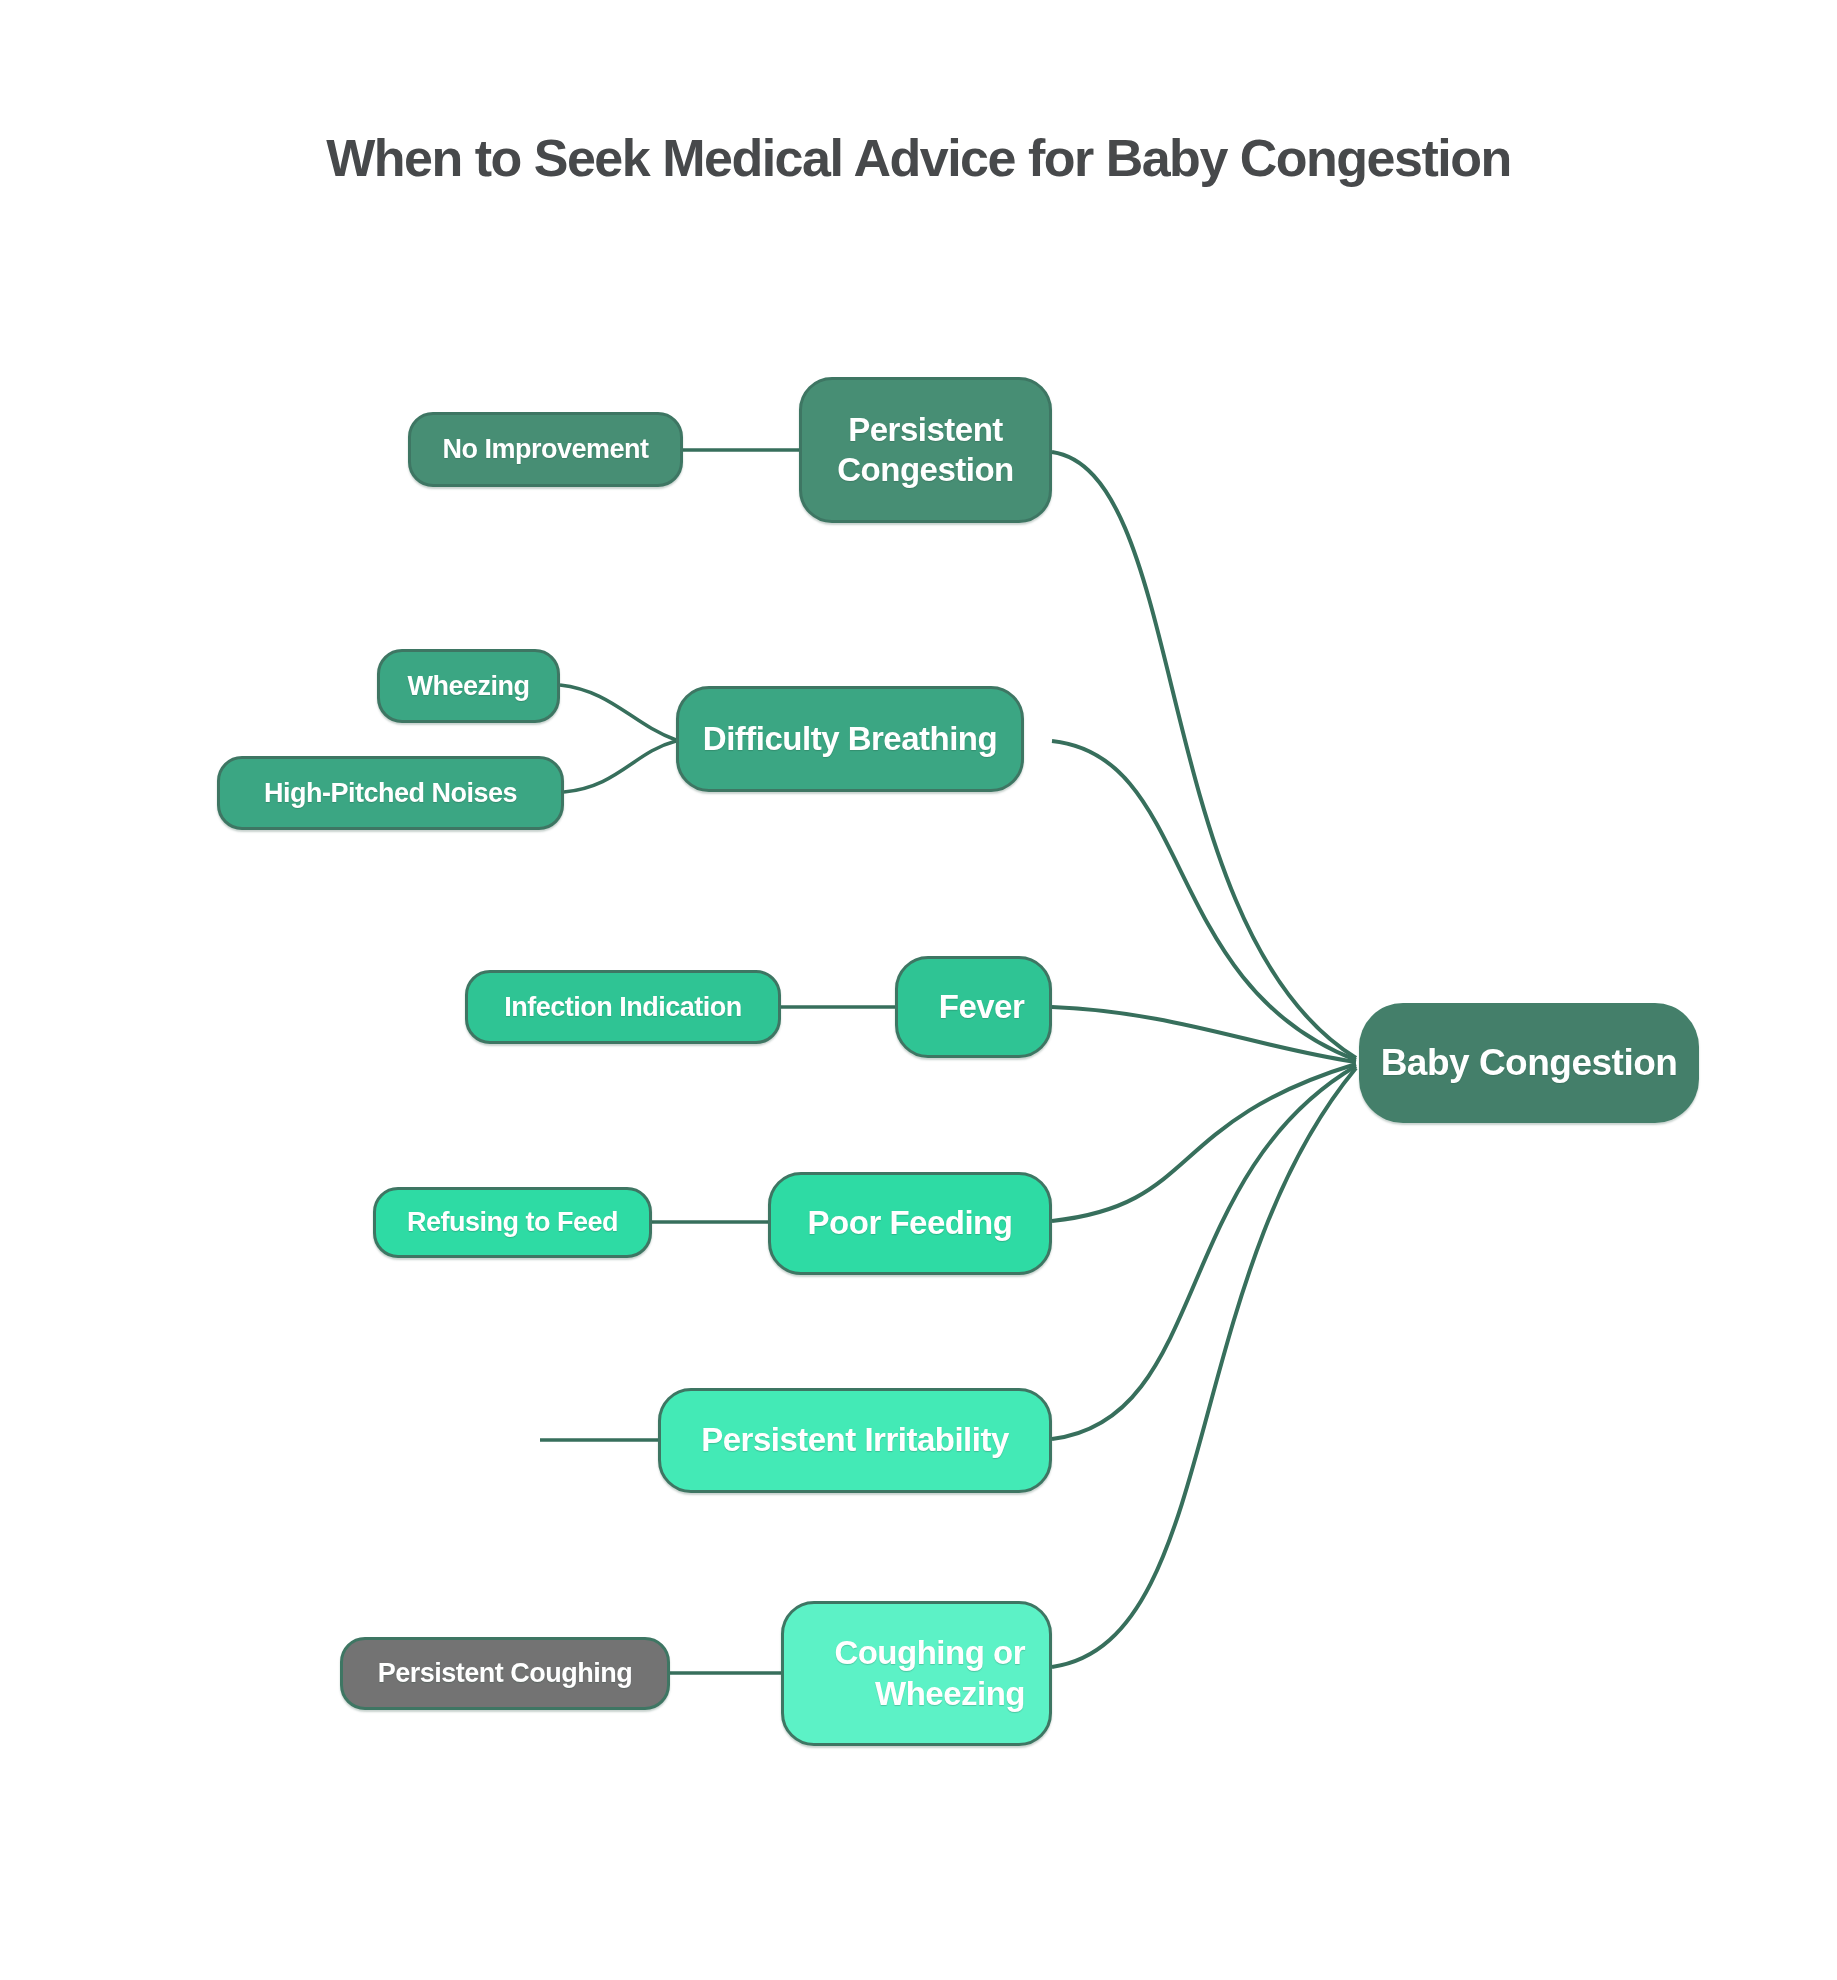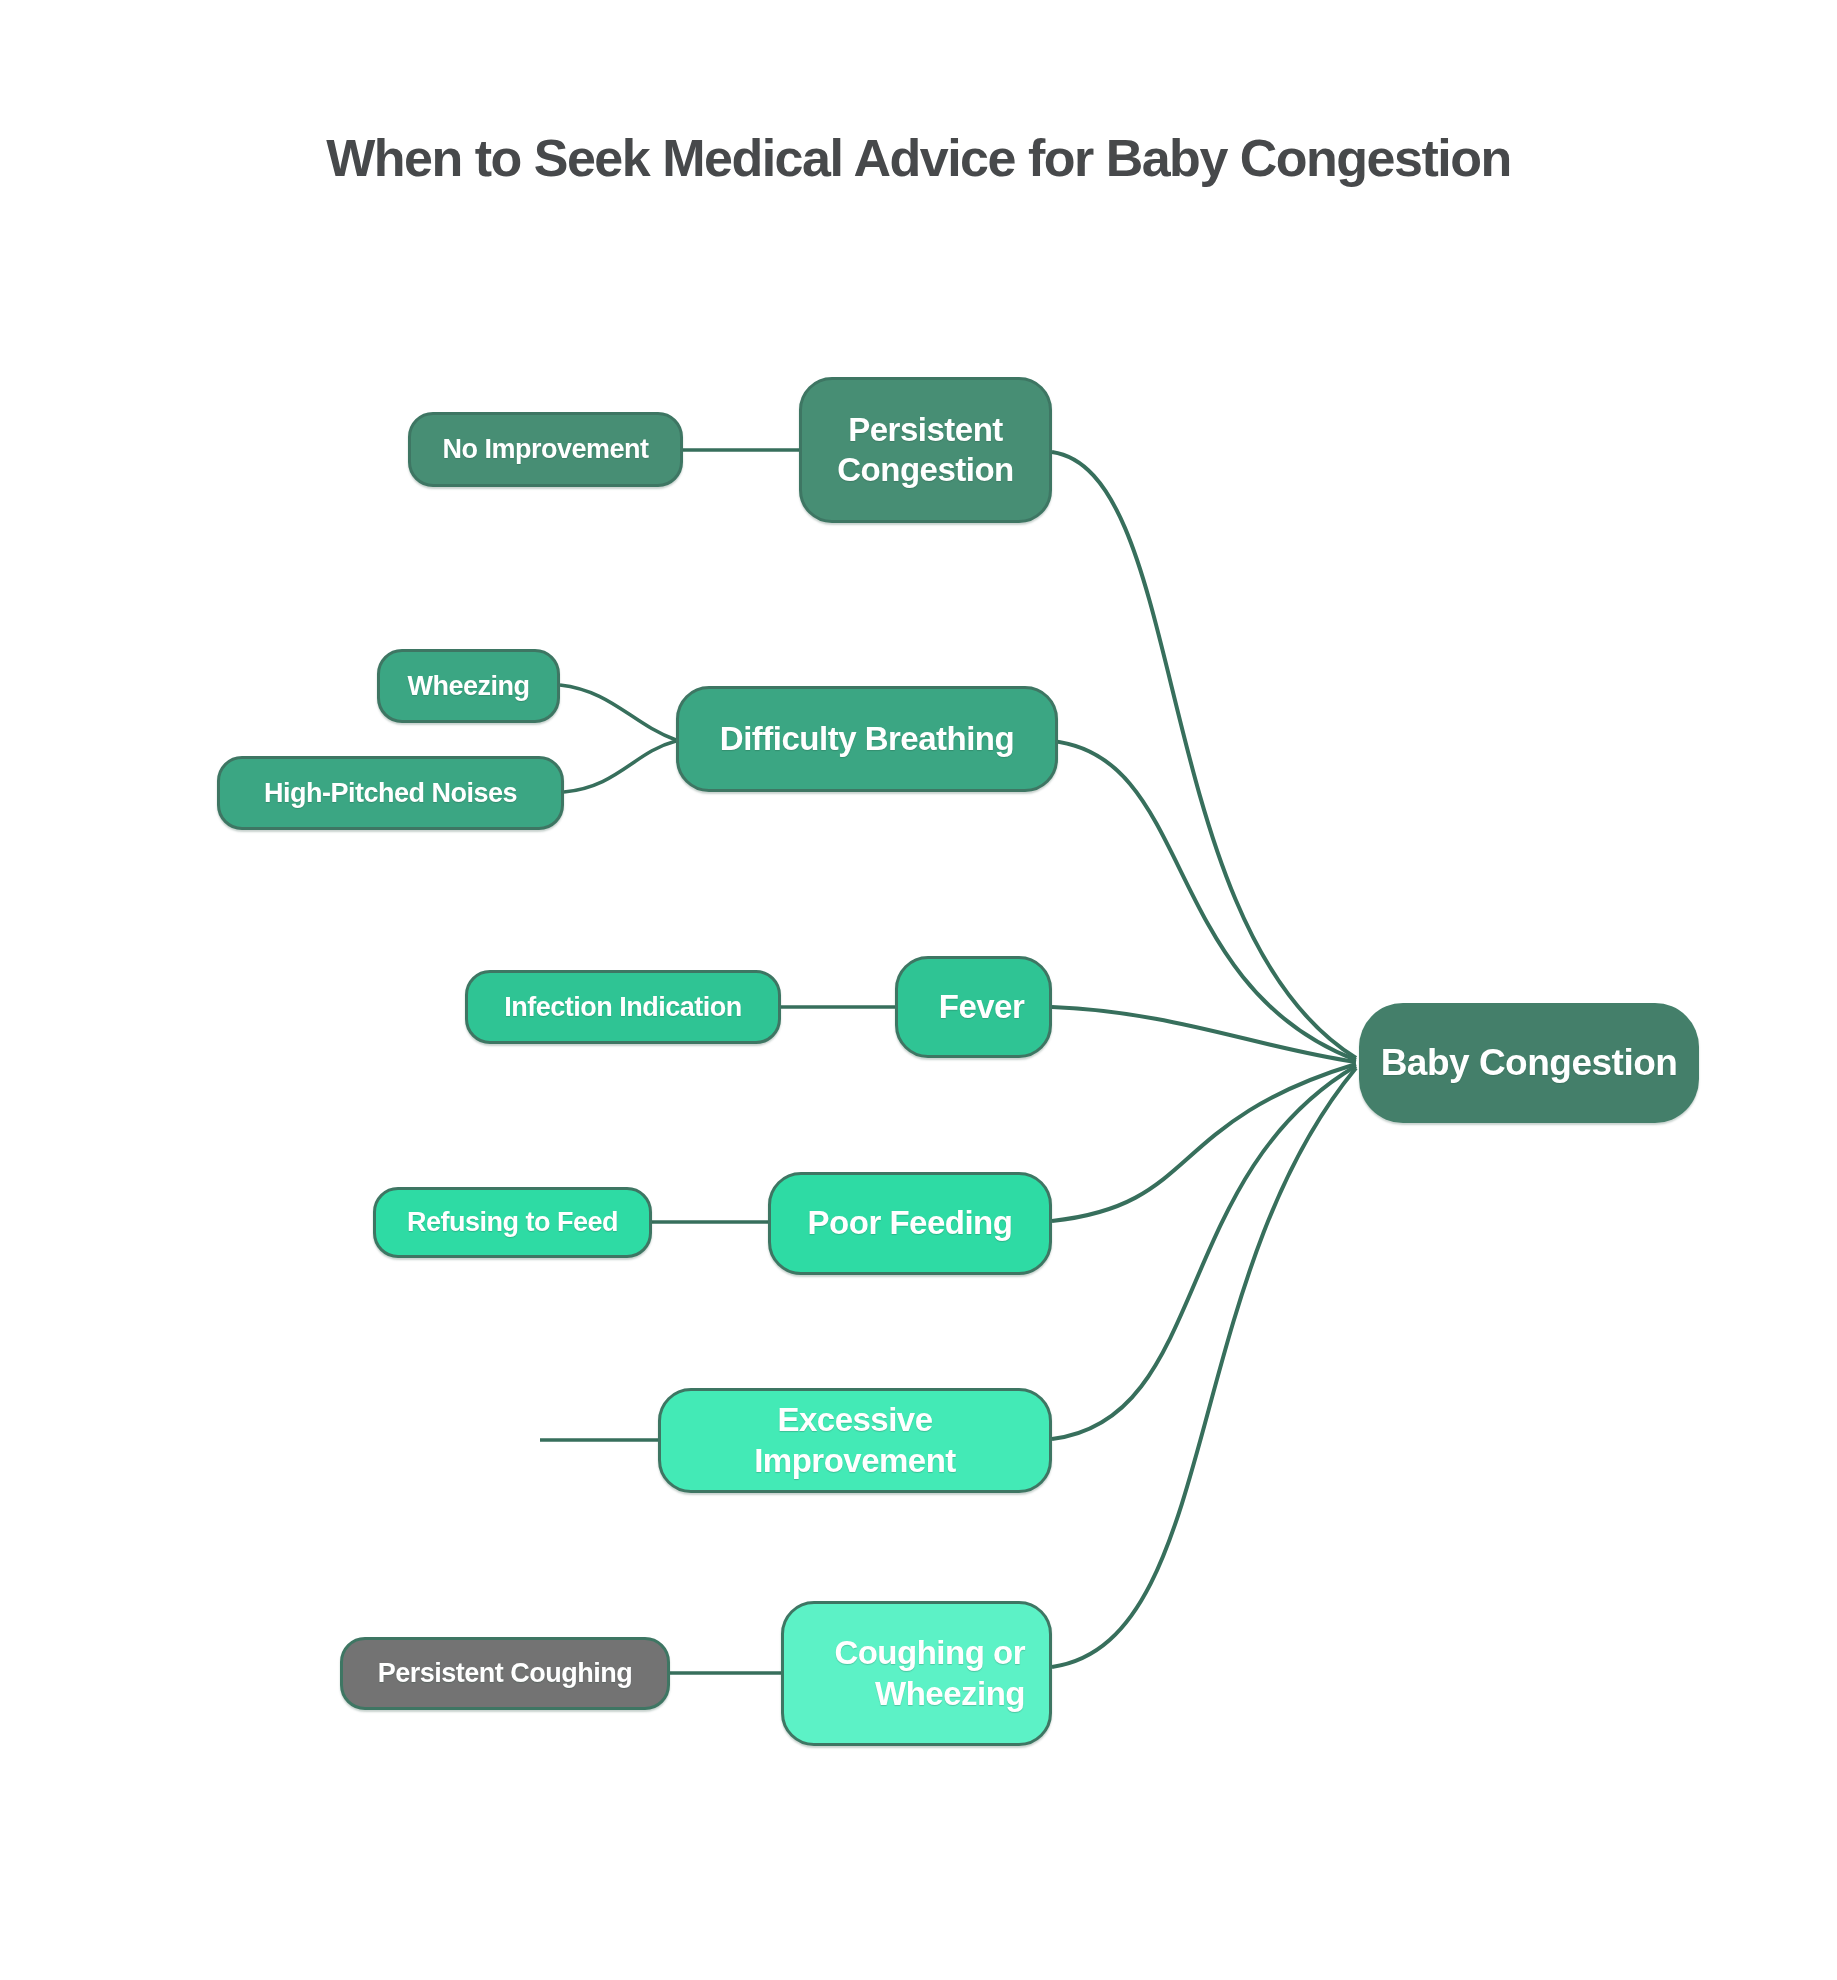--- a/index.html
+++ b/index.html
@@ -106,21 +106,21 @@
     <span>Baby Congestion</span>
   </div>
 
   <div class="node branch" style="left: 799px; top: 377px; width: 253px; height: 146px; background: rgb(71, 142, 116);">
     <span>Persistent Congestion</span>
   </div>
   <div class="node leaf" style="left: 408px; top: 412px; width: 275px; height: 75px; background: rgb(71, 142, 116);">
     <span>No Improvement</span>
   </div>
 
-  <div class="node branch" style="left: 676px; top: 686px; width: 382px; height: 106px; background: rgb(59, 166, 131);">
+  <div class="node branch" style="left: 676px; top: 686px; width: 348px; height: 106px; background: rgb(59, 166, 131);">
     <span>Difficulty Breathing</span>
   </div>
   <div class="node leaf" style="left: 377px; top: 649px; width: 183px; height: 74px; background: rgb(59, 166, 131);">
     <span>Wheezing</span>
   </div>
   <div class="node leaf" style="left: 217px; top: 756px; width: 347px; height: 74px; background: rgb(59, 166, 131);">
     <span>High-Pitched Noises</span>
   </div>
 
   <div class="node branch" style="left: 895px; top: 956px; width: 157px; height: 102px; background: rgb(47, 196, 148); padding-left: 36px;">
@@ -131,21 +131,21 @@
   </div>
 
   <div class="node branch" style="left: 768px; top: 1172px; width: 284px; height: 103px; background: rgb(46, 219, 164);">
     <span>Poor Feeding</span>
   </div>
   <div class="node leaf" style="left: 373px; top: 1187px; width: 279px; height: 71px; background: rgb(46, 219, 164);">
     <span>Refusing to Feed</span>
   </div>
 
   <div class="node branch" style="left: 658px; top: 1388px; width: 394px; height: 105px; background: rgb(67, 234, 182);">
-    <span>Excessive Improvement</span>
+    <span>Persistent Irritability</span>
   </div>
 
   <div class="node branch align-right" style="left: 781px; top: 1601px; width: 271px; height: 145px; background: rgb(92, 242, 198);">
     <span>Coughing or Wheezing</span>
   </div>
   <div class="node leaf" style="left: 340px; top: 1637px; width: 330px; height: 73px; background: #737373;">
     <span>Persistent Coughing</span>
   </div>
 
 </div>

